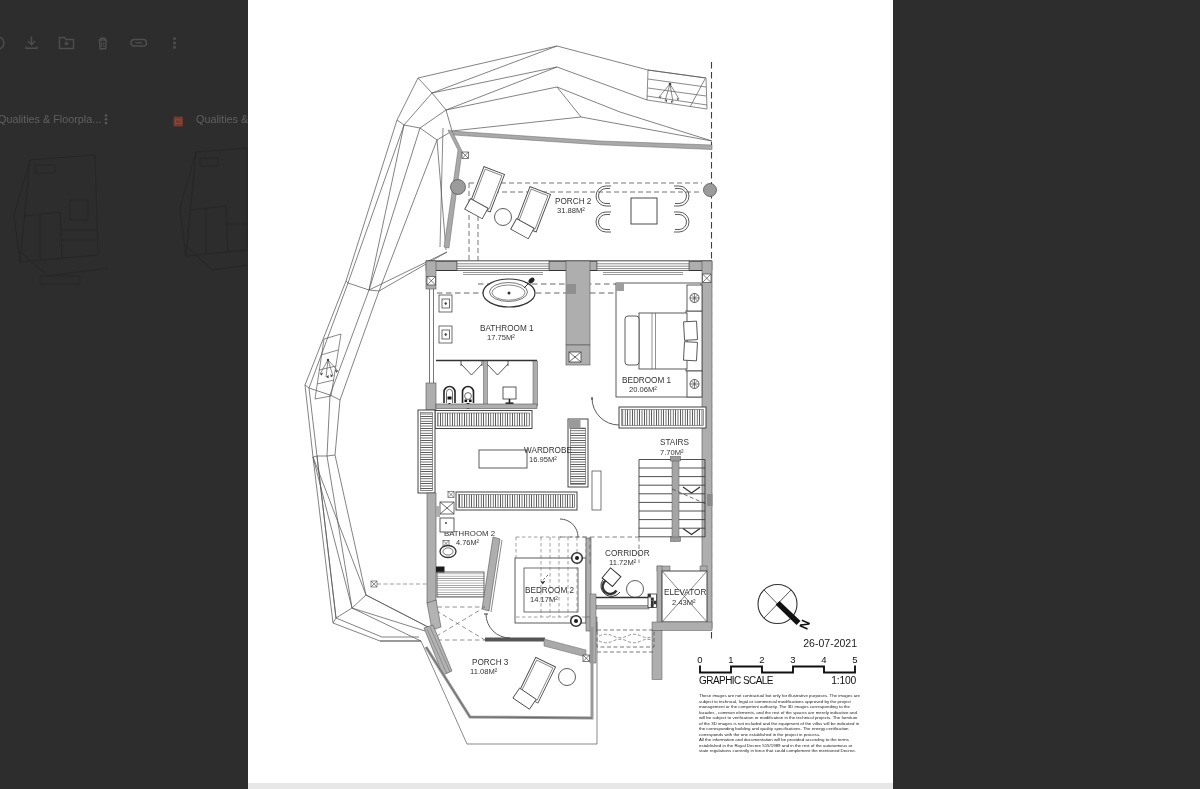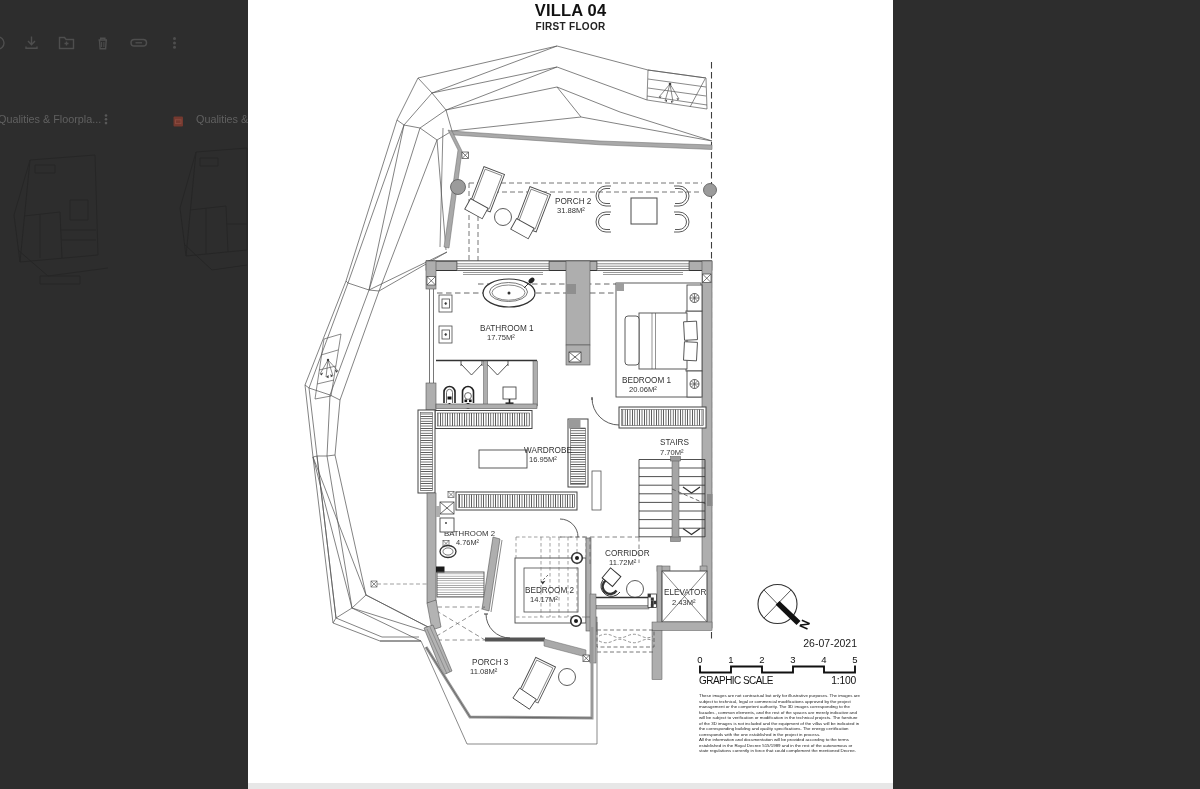--- a/index.html
+++ b/index.html
@@ -74,23 +74,21 @@
 <path d="M184,244l28,26 35,-5"></path>
 </g>
 </svg>
 
 <svg id="rightpanel" width="307" height="789" viewBox="893 0 307 789" style="left:893px;">
 <rect x="893" y="0" width="307" height="789" fill="#2d2d2d"></rect>
 </svg>
 
 <div id="page">
 
-<div class="t1">VILLA 04</div>
-
-<div class="t2">FIRST FLOOR</div>
+
 <svg id="plan" width="645" height="789" viewBox="248 0 645 789">
 <defs>
 <pattern id="hv" width="2.4" height="5" patternUnits="userSpaceOnUse">
             <path d="M1.2,0V5" stroke="#222" stroke-width="0.75"></path>
           </pattern>
 <pattern id="hh" width="5" height="2.4" patternUnits="userSpaceOnUse">
             <path d="M0,1.2H5" stroke="#222" stroke-width="0.75"></path>
           </pattern>
 <pattern id="hs" width="5" height="2.3" patternUnits="userSpaceOnUse">
             <path d="M0,1.15H5" stroke="#555" stroke-width="0.55"></path>

